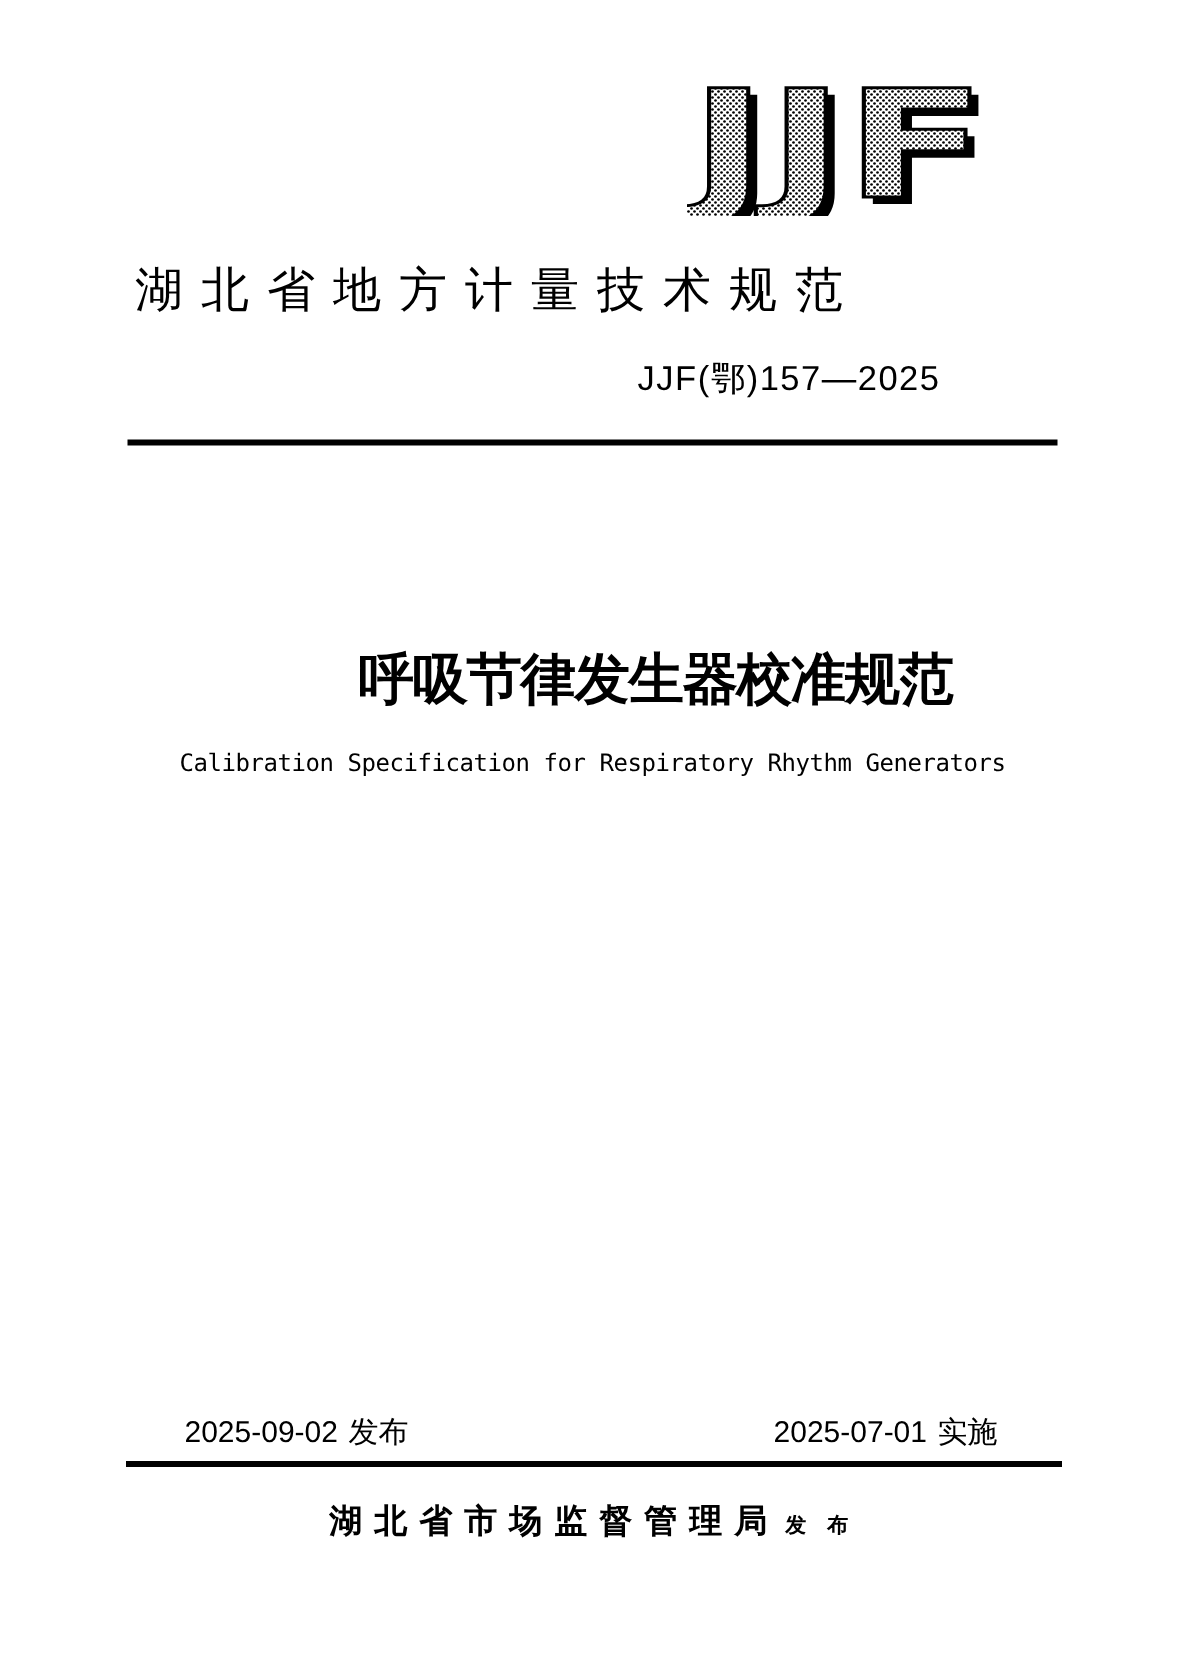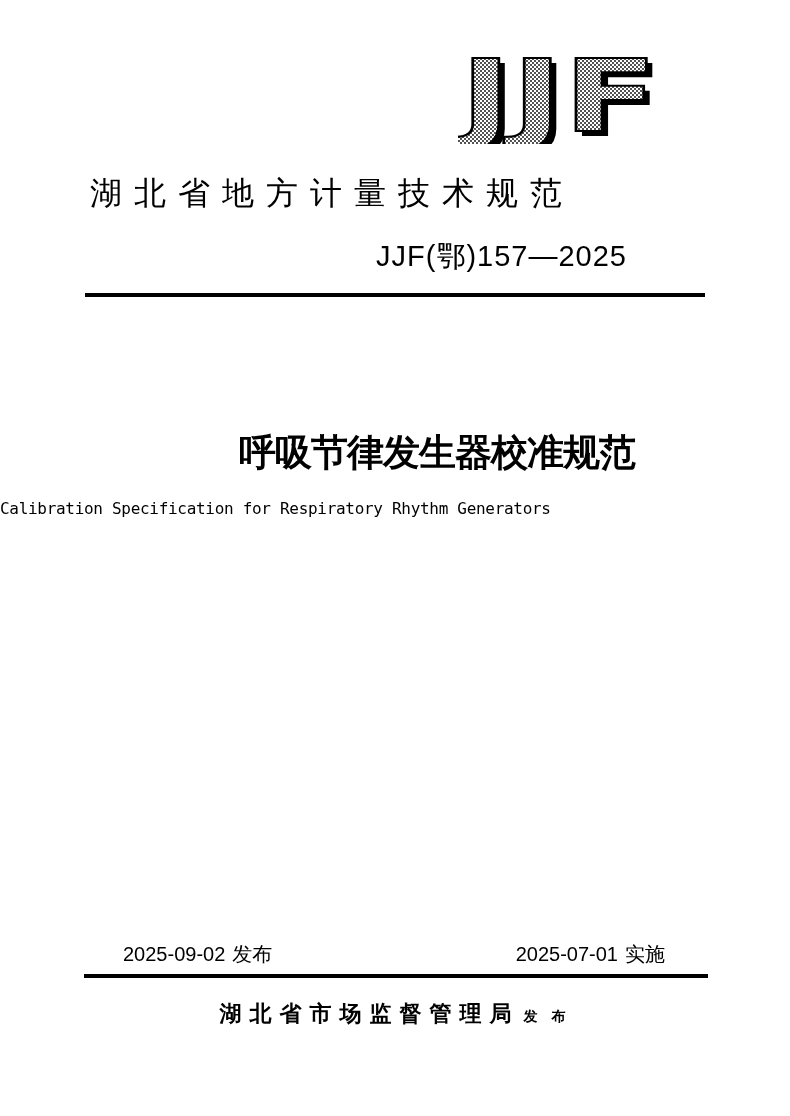--- a/index.html
+++ b/index.html
@@ -36,21 +36,21 @@
     line-height: 1.05;
     letter-spacing: 12px;
     white-space: nowrap;
   }
 
   
   .doc-number {
     position: absolute;
     top: 237px;
     right: 163px;
-    font-size: 29px;
+    font-size: 23px;
     font-weight: 500;
     letter-spacing: 1px;
     white-space: nowrap;
   }
 
   .rule {
     position: absolute;
     height: 4px;
     background: #000;
   }
@@ -67,20 +67,21 @@
     letter-spacing: -1px;
     white-space: nowrap;
   }
 
   
   .subtitle-en {
     position: absolute;
     left: 0;
     top: 499px;
     width: 100%;
+    text-align: center;
     font-family: "DejaVu Sans Mono", monospace;
     font-size: 16px;
     letter-spacing: -0.3px;
     white-space: nowrap;
   }
 
   
   .dates-row {
     position: absolute;
     left: 123px;

